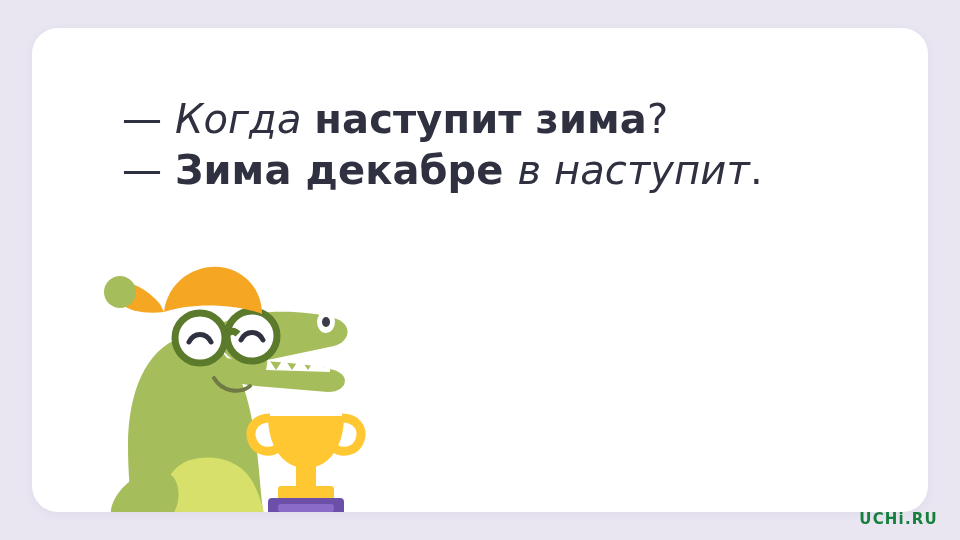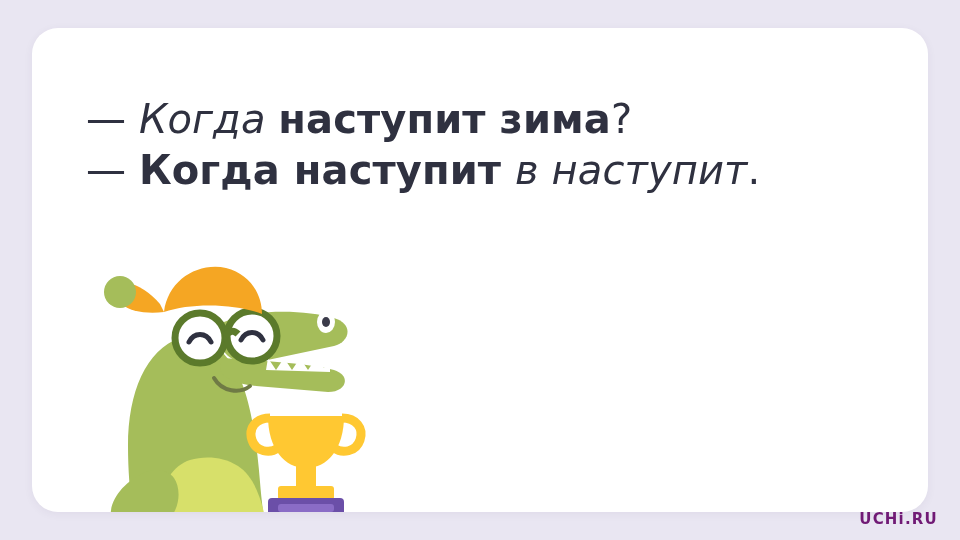--- a/index.html
+++ b/index.html
@@ -35,20 +35,21 @@
     left: 54px;
     top: 66px;
     width: 800px;
     color: #2f3140;
     line-height: 1.28;
     letter-spacing: 0.1px;
   }
   .line {
     font-size: 40px;
     white-space: nowrap;
+    margin-left: 36px;
   }
   .dash {
     font-weight: 400;
     font-style: normal;
   }
   .ital {
     font-style: italic;
     font-weight: 400;
   }
   .bold {
@@ -67,38 +68,38 @@
     height: 322px;
   }
   .watermark {
     position: absolute;
     right: 22px;
     bottom: 12px;
     font-family: "DejaVu Sans", sans-serif;
     font-size: 15px;
     font-weight: 700;
     letter-spacing: 1.2px;
-    color: #701a75;
+    color: #15803d;
   }
 </style>
 </head>
 <body>
 
 <div class="stage">
 
   <div class="card">
 
     <div class="text-block">
       <div class="line">
         <span class="dash">—</span>
         <span class="ital">Когда </span><span class="bold">наступит зима</span><span class="plain">?</span>
       </div>
       <div class="line">
         <span class="dash">—</span>
-        <span class="bold">Когда наступит </span><span class="ital">в наступит</span><span class="plain">.</span>
+        <span class="bold">Зима декабре </span><span class="ital">в наступит</span><span class="plain">.</span>
       </div>
     </div>
 
     <svg class="mascot" viewBox="0 0 330 322">
 
       <path d="M108 92 C74 104 56 146 56 200 C56 256 66 300 74 322 L196 322 C196 300 190 262 188 236 C184 186 176 140 160 118 C146 98 128 86 108 92 Z" fill="#a5bd5a"></path>
 
       <path d="M118 214 C92 222 78 262 80 322 L196 322 C198 276 188 234 166 220 C150 210 132 210 118 214 Z" fill="#d7e06a"></path>
 
       <path d="M74 226 C50 236 34 258 40 276 C46 294 74 292 92 278 C108 266 110 244 102 232 C96 224 84 222 74 226 Z" fill="#a5bd5a"></path>

